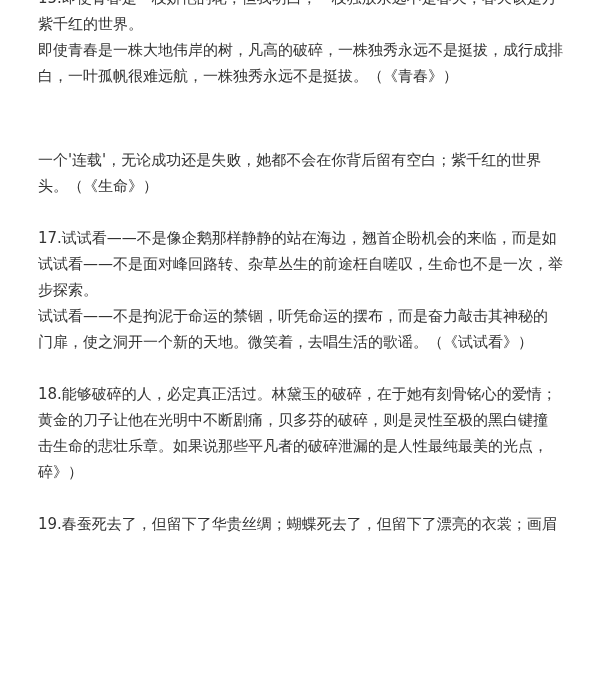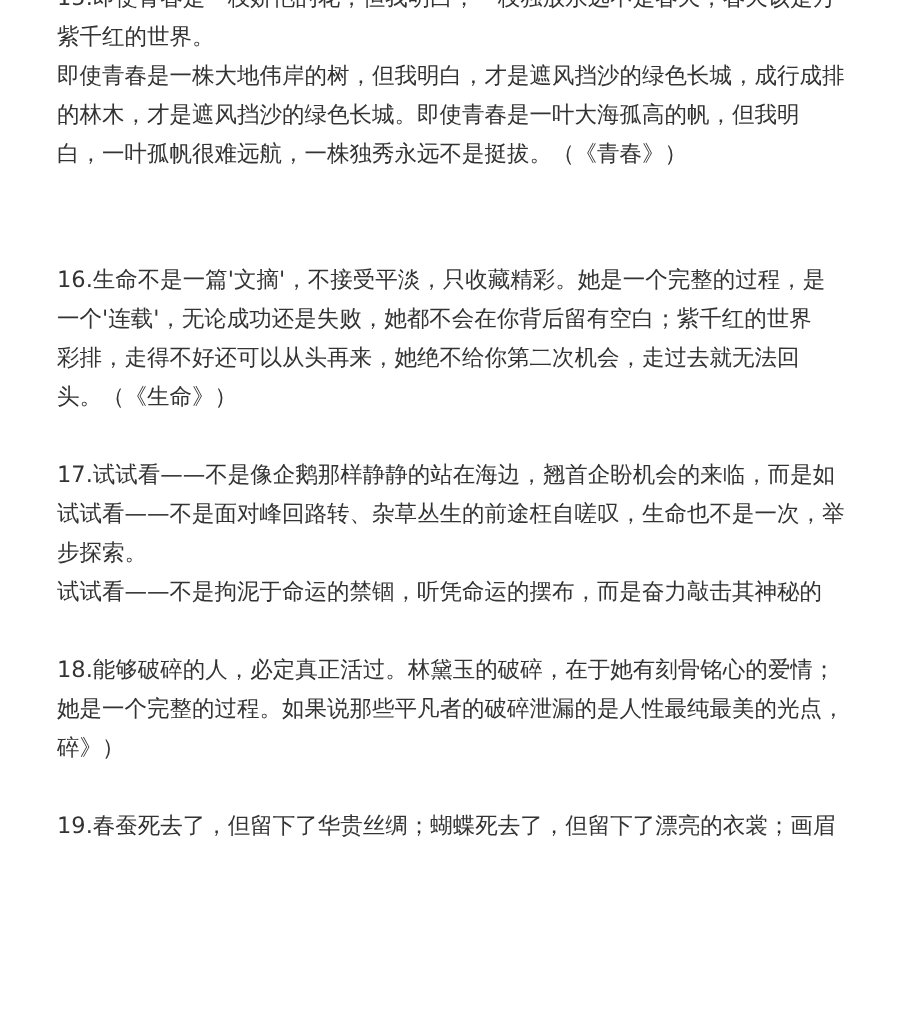--- a/index.html
+++ b/index.html
@@ -20,48 +20,47 @@
   .gap { height: 26px; }
 </style>
 </head>
 <body>
 
 <div class="article">
 
   <div class="para">
     <span class="line">15.即使青春是一枝娇艳的花，但我明白，一枝独放永远不是春天，春天该是万</span>
     <span class="line">紫千红的世界。</span>
-    <span class="line">即使青春是一株大地伟岸的树，但我明白，才是遮风挡沙的绿色长城，成行成排</span>
-    <span class="line">的林木，才是遮风挡沙的绿色长城。即使青春是一叶大海孤高的帆，但我明</span>
+    <span class="line">即使青春是一株大地伟岸的树，凡高的破碎，一株独秀永远不是挺拔，成行成排</span>
     <span class="line">白，一叶孤帆很难远航，一株独秀永远不是挺拔。（《青春》）</span>
   </div>
 
   <div class="gap-large"></div>
 
   <div class="para">
-    <span class="line">16.生命不是一篇'文摘'，不接受平淡，只收藏精彩。她是一个完整的过程，是</span>
     <span class="line">一个'连载'，无论成功还是失败，她都不会在你背后留有空白；紫千红的世界</span>
-    <span class="line">彩排，走得不好还可以从头再来，她绝不给你第二次机会，走过去就无法回</span>
     <span class="line">头。（《生命》）</span>
   </div>
 
   <div class="gap"></div>
 
   <div class="para">
     <span class="line">17.试试看——不是像企鹅那样静静的站在海边，翘首企盼机会的来临，而是如</span>
     <span class="line">试试看——不是面对峰回路转、杂草丛生的前途枉自嗟叹，生命也不是一次，举</span>
     <span class="line">步探索。</span>
     <span class="line">试试看——不是拘泥于命运的禁锢，听凭命运的摆布，而是奋力敲击其神秘的</span>
+    <span class="line">门扉，使之洞开一个新的天地。微笑着，去唱生活的歌谣。（《试试看》）</span>
   </div>
 
   <div class="gap"></div>
 
   <div class="para">
     <span class="line">18.能够破碎的人，必定真正活过。林黛玉的破碎，在于她有刻骨铭心的爱情；</span>
-    <span class="line">她是一个完整的过程。如果说那些平凡者的破碎泄漏的是人性最纯最美的光点，</span>
+    <span class="line">黄金的刀子让他在光明中不断剧痛，贝多芬的破碎，则是灵性至极的黑白键撞</span>
+    <span class="line">击生命的悲壮乐章。如果说那些平凡者的破碎泄漏的是人性最纯最美的光点，</span>
     <span class="line">碎》）</span>
   </div>
 
   <div class="gap"></div>
 
   <div class="para">
     <span class="line">19.春蚕死去了，但留下了华贵丝绸；蝴蝶死去了，但留下了漂亮的衣裳；画眉</span>
   </div>
 
 </div>

